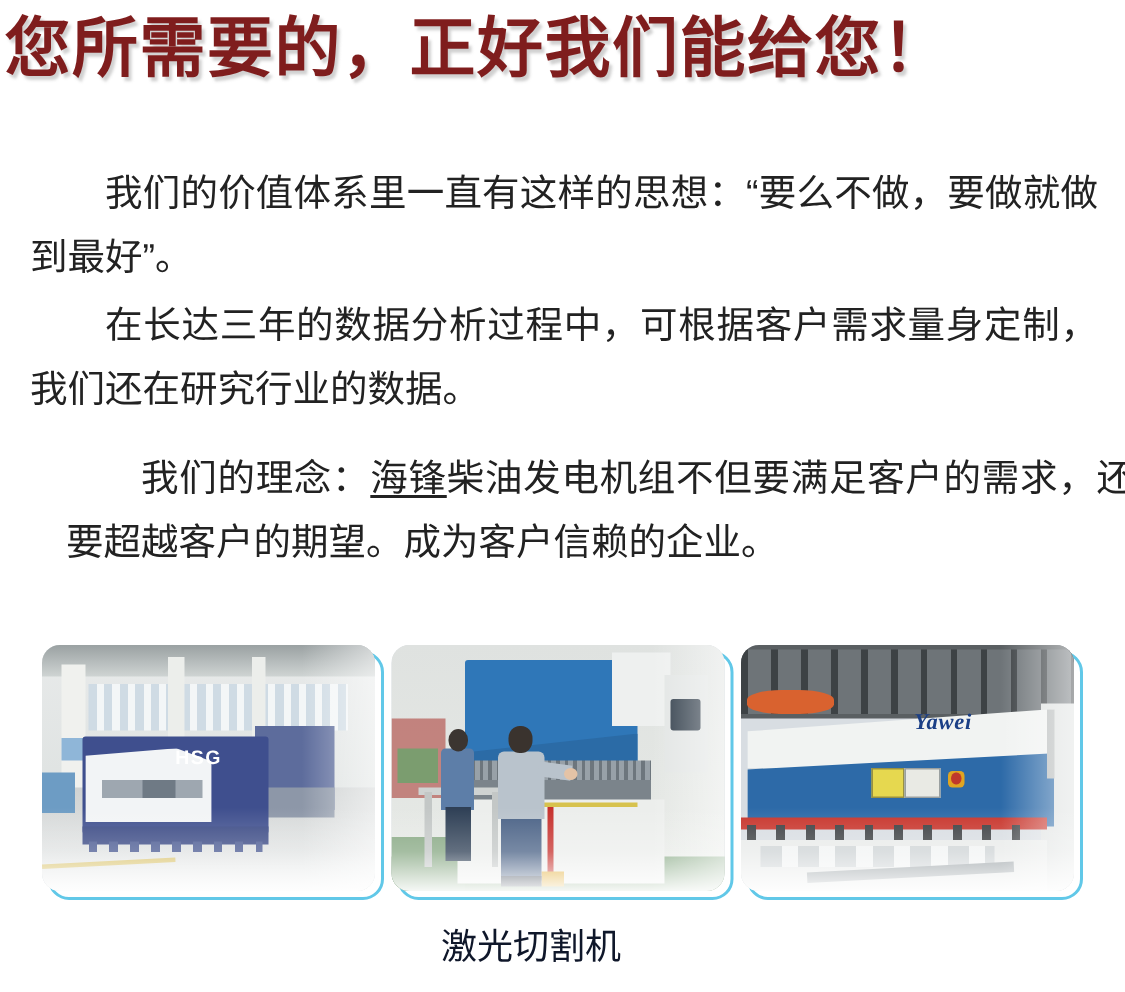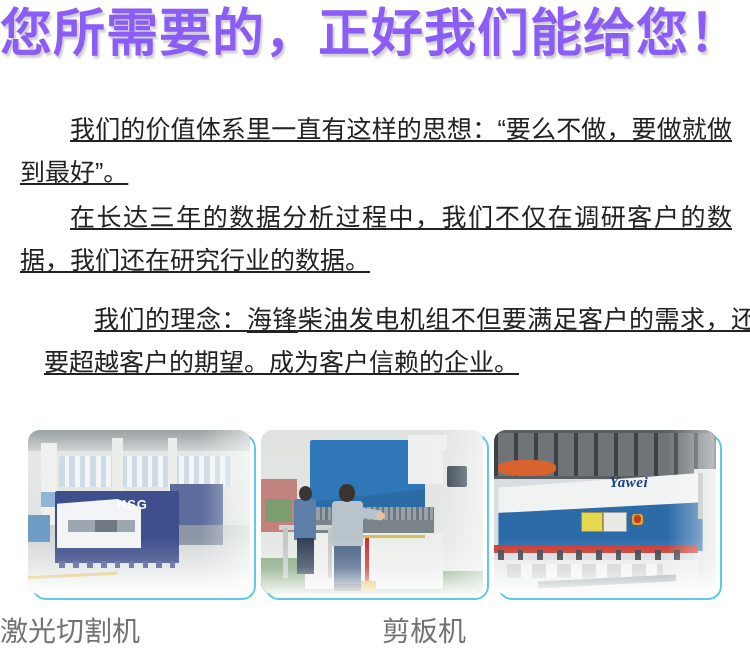--- a/index.html
+++ b/index.html
@@ -20,24 +20,24 @@
     margin: 0 auto;
   }
 
   
   .headline {
     position: absolute;
     top: 8px;
     left: 0;
     width: 636px;
     text-align: center;
-    font-size: 52px;
+    font-size: 44px;
     line-height: 50px;
     font-weight: bold;
-    color: #8b5cf6;
+    color: #7f1d1d;
     letter-spacing: 1px;
     text-shadow: 2px 3px 2px rgba(150,150,150,0.45);
     white-space: nowrap;
   }
   .subtitle {
     position: absolute;
     top: 66px;
     left: 0;
     width: 750px;
     text-align: center;
@@ -51,21 +51,20 @@
   
   .body-text {
     position: absolute;
     left: 20px;
     width: 712px;
     font-size: 25px;
     line-height: 43px;
     color: #222222;
     text-align: justify;
     text-justify: inter-ideograph;
-    text-decoration: underline;
   }
   .p1 { top: 108px; }
   .p2 { top: 196px; }
   .p3 { top: 298px; margin-left: 24px; }
   .indent { padding-left: 2em; }
   .brand-underline {
     text-decoration: underline;
     text-underline-offset: 3px;
   }
 
@@ -220,43 +219,44 @@
   .caption-row {
     position: absolute;
     top: 612px;
     left: 0;
     width: 750px;
     height: 45px;
     display: flex;
   }
   .caption {
     flex: 1;
-    font-size: 28px;
+    text-align: center;
+    font-size: 24px;
     line-height: 40px;
-    color: #737373;
+    color: #0f172a;
     white-space: nowrap;
   }
   .cap-1 { padding-right: 42px; }
   .cap-2 { padding-right: 16px; }
   .cap-3 { padding-right: 28px; }
 </style>
 </head>
 <body>
 
 <div class="page">
 
   <div class="headline">您所需要的，正好我们能给您！</div>
 
 
   <div class="body-text p1">
     <span class="indent">我们的价值体系里一直有这样的思想：“要么不做，要做就做到最好”。</span>
   </div>
 
   <div class="body-text p2">
-    <span class="indent">在长达三年的数据分析过程中，我们不仅在调研客户的数据，我们还在研究行业的数据。</span>
+    <span class="indent">在长达三年的数据分析过程中，可根据客户需求量身定制，我们还在研究行业的数据。</span>
   </div>
 
   <div class="body-text p3">
     <span class="indent">我们的理念：</span><span class="brand-underline">海锋</span><span>柴油发电机组不但要满足客户的需求，还要超越客户的期望。成为客户信赖的企业。</span>
   </div>
 
 
   <div class="photo-row">
 
     <div class="photo-card">
@@ -343,16 +343,15 @@
           <div class="layer p3-plates"></div>
           <div class="layer p3-bar"></div>
           <div class="layer p3-hose"></div>
         </div>
       </div>
     </div>
   </div>
 
   <div class="caption-row">
     <div class="caption cap-1">激光切割机</div>
-    <div class="caption cap-3">剪板机</div>
   </div>
 
 </div>
 
 </body></html>

